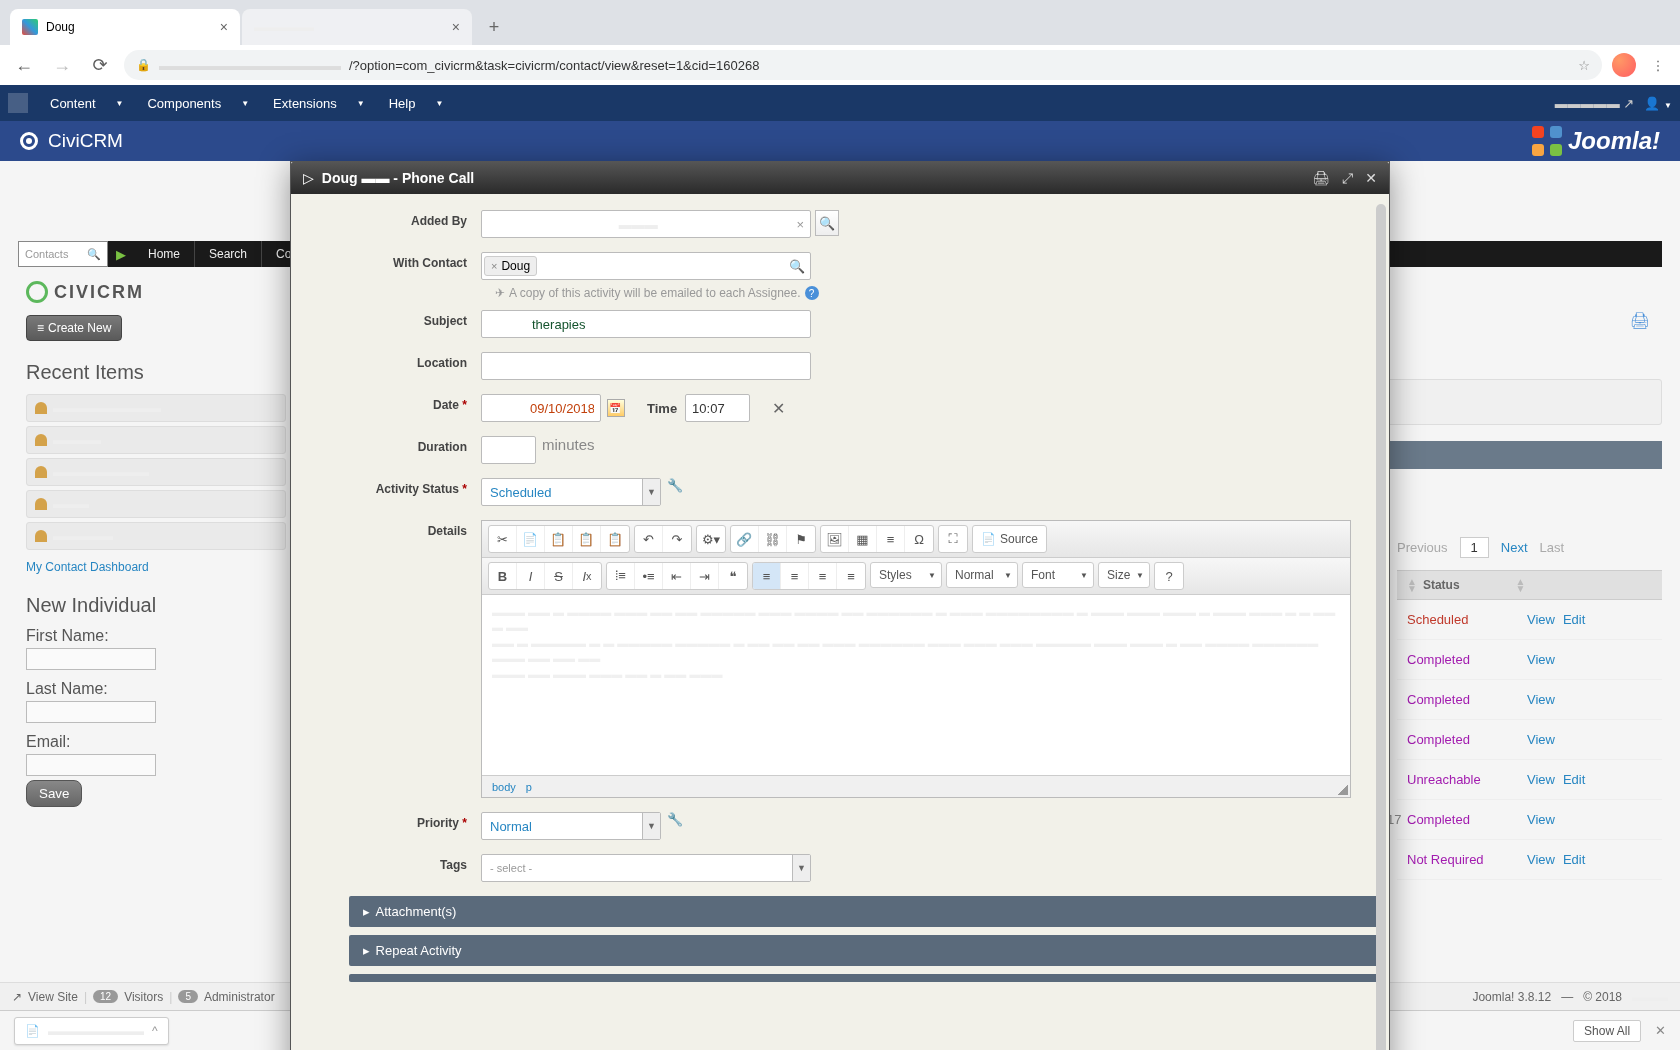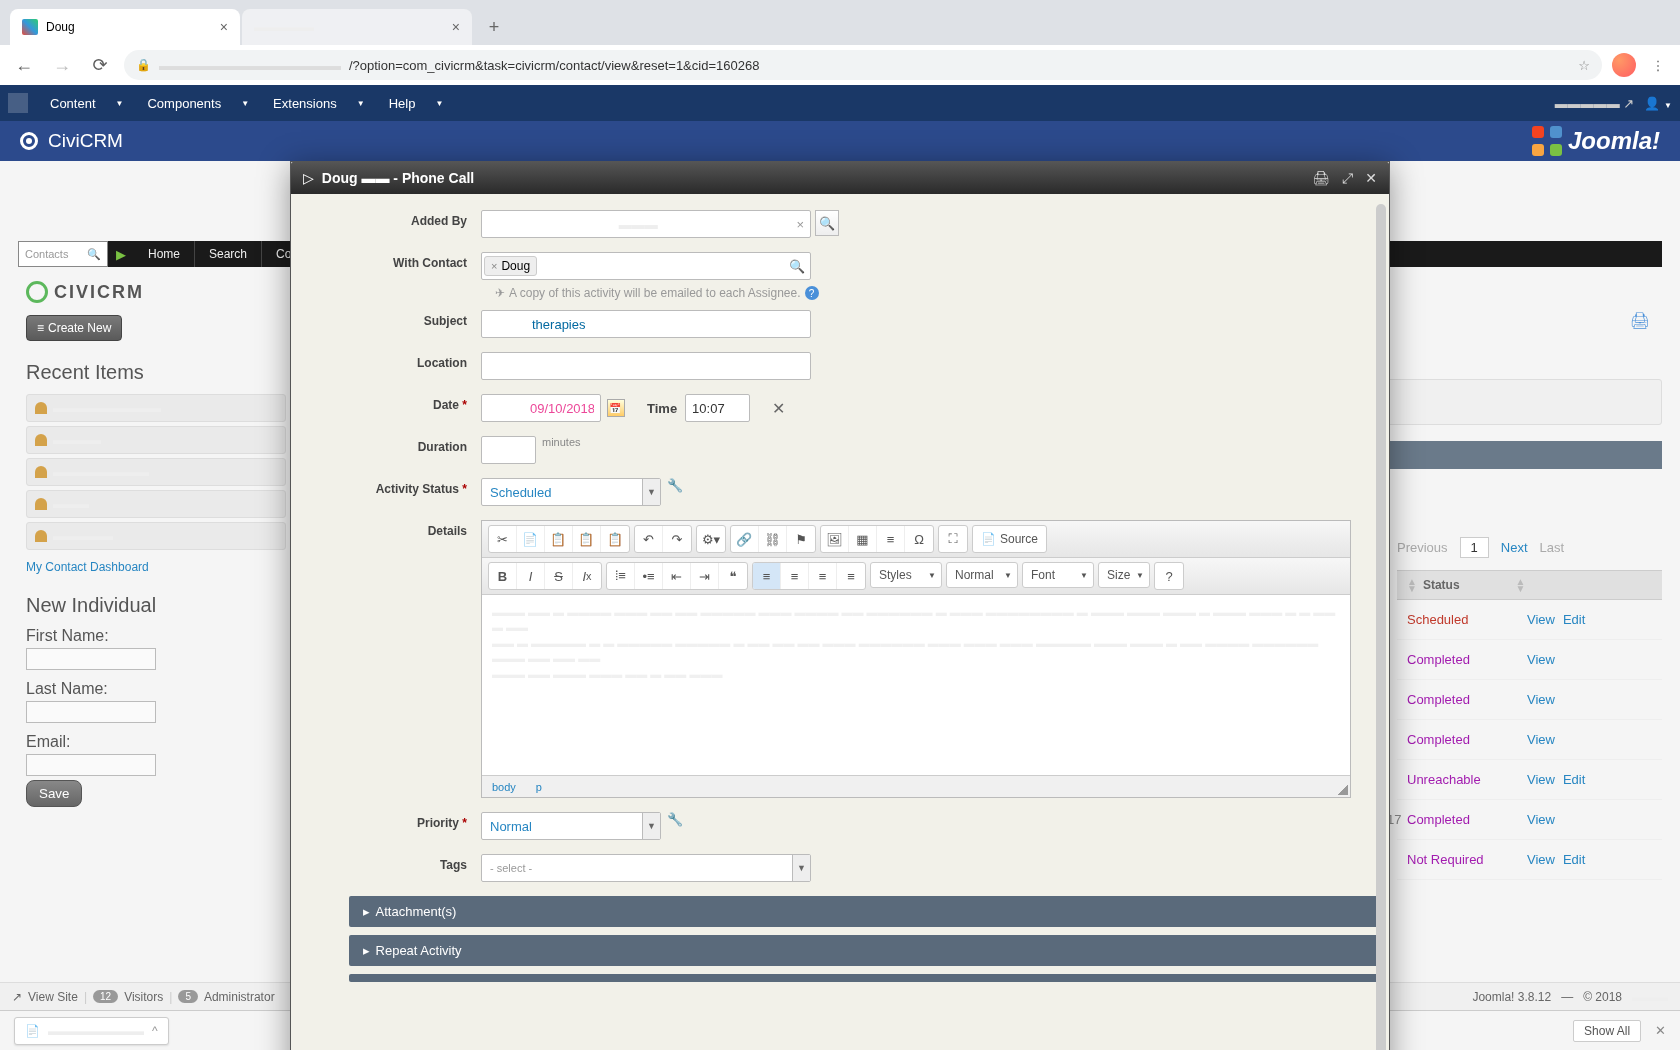--- a/index.html
+++ b/index.html
@@ -100,34 +100,34 @@
 .text-input.w65 { width: 65px; }
 .select-input { border: 1px solid #bbb; background: #fff; height: 28px; display: flex; align-items: center; padding: 0 8px; font-size: 13px; color: #2786c2; position: relative; border-radius: 2px; }
 .select-input .dd { position: absolute; right: 0; top: 0; bottom: 0; width: 18px; border-left: 1px solid #bbb; background: #eee; display: flex; align-items: center; justify-content: center; font-size: 9px; color: #666; }
 .select-input.w180 { width: 180px; }
 .select-input.w330 { width: 330px; }
 .wrench { color: #666; font-size: 13px; margin-left: 6px; }
 .hint-text { font-size: 12px; color: #999; padding-left: 194px; margin-top: -8px; margin-bottom: 10px; display: flex; align-items: center; gap: 4px; }
 .date-input-wrap { display: flex; align-items: center; gap: 8px; }
 .cal-icon { width: 18px; height: 18px; background: linear-gradient(#ffd,#fc6); border: 1px solid #aaa; display: inline-flex; align-items: center; justify-content: center; font-size: 10px; margin-left: -2px; }
 .clear-x { color: #666; font-size: 16px; }
-.minutes-lbl { font-size: 11px; color: #888; margin-left: 6px; }
+.minutes-lbl { font-size: 15px; color: #888; margin-left: 6px; }
 
 
 .editor { border: 1px solid #bbb; width: 870px; background: #fff; }
 .editor-toolbar { background: linear-gradient(#f7f7f7,#e6e6e6); border-bottom: 1px solid #ccc; padding: 4px 6px; display: flex; flex-wrap: wrap; gap: 4px; }
 .tb-group { display: flex; border: 1px solid #ccc; border-radius: 3px; background: #fff; overflow: hidden; }
 .tb-btn { width: 28px; height: 26px; display: flex; align-items: center; justify-content: center; font-size: 13px; color: #555; border-right: 1px solid #eee; }
 .tb-btn:last-child { border-right: none; }
 .tb-btn.wide { width: auto; padding: 0 8px; font-size: 12px; gap: 4px; }
 .tb-btn.active { background: #d4e6f7; }
 .tb-select { border: 1px solid #ccc; border-radius: 3px; height: 26px; padding: 0 18px 0 8px; font-size: 12px; background: #fff; position: relative; display: flex; align-items: center; color: #555; }
 .tb-select::after { content: '▼'; position: absolute; right: 5px; font-size: 8px; }
 .editor-content { height: 180px; padding: 10px; font-size: 12px; color: #ddd; overflow: hidden; }
-.editor-footer { background: #f0f0f0; border-top: 1px solid #ccc; height: 22px; display: flex; align-items: center; padding: 0 10px; font-size: 11px; color: #2786c2; gap: 20px; position: relative; }
+.editor-footer { background: #f0f0f0; border-top: 1px solid #ccc; height: 22px; display: flex; align-items: center; padding: 0 10px; font-size: 11px; color: #2786c2; gap: 10px; position: relative; }
 .resize-handle { position: absolute; right: 2px; bottom: 2px; width: 10px; height: 10px; background: linear-gradient(135deg, transparent 50%, #999 50%); }
 
 
 .accordion { background: #5a6a7b; color: #fff; padding: 8px 14px; font-size: 13px; border-radius: 2px; margin-top: 8px; display: flex; align-items: center; gap: 6px; width: 1030px; margin-left: 48px; }
 
 
 .joomla-footer { position: absolute; bottom: 40px; left: 0; right: 0; height: 28px; background: #f0f0f0; border-top: 1px solid #ddd; display: flex; align-items: center; padding: 0 12px; font-size: 12px; color: #666; gap: 6px; }
 .badge { background: #999; color: #fff; border-radius: 10px; padding: 1px 7px; font-size: 10px; }
 .joomla-footer .right { margin-left: auto; display: flex; gap: 10px; }
 
@@ -354,32 +354,32 @@
       </div>
 
       <div class="hint-text">
         <span>✈</span>
         <span>A copy of this activity will be emailed to each Assignee.</span>
         <span style="background:#4a90d9;color:#fff;border-radius:50%;width:14px;height:14px;display:inline-flex;align-items:center;justify-content:center;font-size:10px;">?</span>
       </div>
 
       <div class="form-row">
         <div class="lbl">Subject</div>
-        <input class="text-input w330" style="color: #0369a1; padding-left: 50px;" value="therapies">
+        <input class="text-input w330" style="color: #14532d; padding-left: 50px;" value="therapies">
       </div>
 
       <div class="form-row">
         <div class="lbl">Location</div>
         <input class="text-input w330" style="">
       </div>
 
       <div class="form-row">
         <div class="lbl"><span>Date</span> <span class="req">*</span></div>
         <div class="date-input-wrap">
-          <input class="text-input w120" style="color: #ec4899; padding-left: 48px;" value="09/10/2018">
+          <input class="text-input w120" style="color: #c2410c; padding-left: 48px;" value="09/10/2018">
           <span class="cal-icon">📅</span>
           <span style="font-size:13px;color:#444;margin-left:14px;font-weight:bold;">Time</span>
           <input class="text-input w65" style="color: rgb(51, 51, 51);" value="10:07">
           <span class="clear-x" style="margin-left:14px;">✕</span>
         </div>
       </div>
 
       <div class="form-row">
         <div class="lbl">Duration</div>
         <input class="text-input w55" style="">

